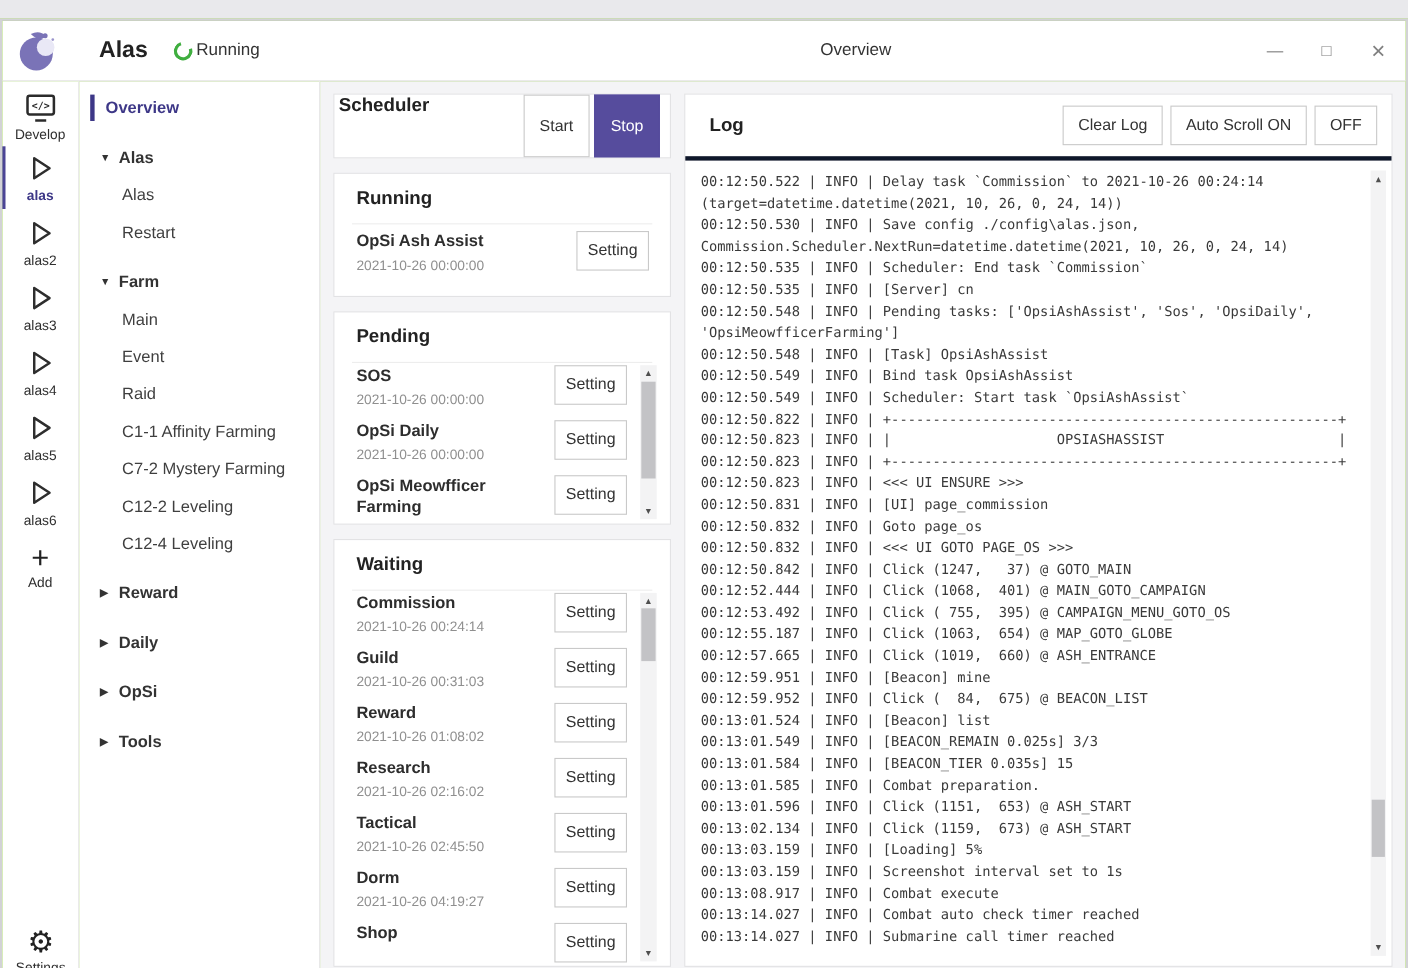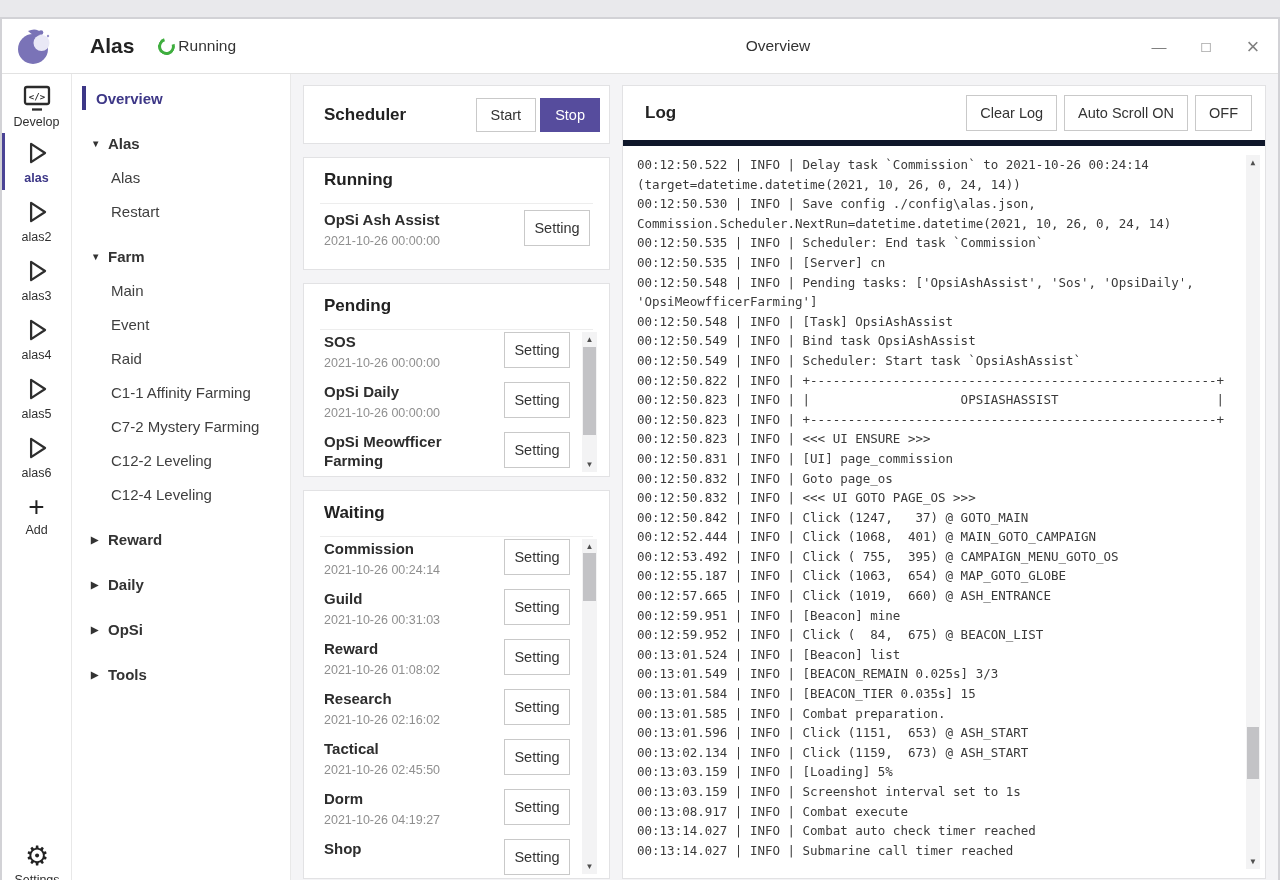--- a/index.html
+++ b/index.html
@@ -57,21 +57,21 @@
 
   
   .main{ flex:1; background:#f4f4f6; padding:11px 12px 16px; display:flex; gap:12px; min-width:0; }
   .col-left{ width:307px; min-width:307px; display:flex; flex-direction:column; gap:13px; }
   .panel{ background:#fff; border:1px solid #e2e2e4; }
 
   .btn{ background:#fff; border:1px solid #c9c9c9; color:#333; font-size:14.5px;
         font-family:inherit; padding:8px 14px; cursor:pointer; }
   .btn-primary{ background:#564c9d; border-color:#564c9d; color:#fff; }
 
-  .sched{ height:59px; min-height:59px; display:flex; align-items:center; padding:0 9px 0 20px; gap:4px; }
+  .sched{ height:59px; min-height:59px; display:flex; padding:0 9px 0 4px; gap:4px; }
   .sched-title{ flex:1; font-size:17px; font-weight:700; color:#222; }
 
   .task-panel{ display:flex; flex-direction:column; overflow:hidden; padding-top:12px; }
   .panel-running{ height:113px; min-height:113px; }
   .panel-pending{ height:194px; min-height:194px; }
   .panel-waiting{ flex:1; }
   .panel-title{ font-size:17px; font-weight:700; color:#222; padding:0 20px; height:26px; }
   .separator{ border-bottom:1px solid #ededed; margin:7px 16px 0; }
   .task-list{ flex:1; position:relative; padding:2px 0 0 20px; overflow:hidden; }
   .task-row{ display:flex; min-height:50px; padding-right:39px;gap:12px; }
@@ -86,21 +86,21 @@
   .sb-arrow{ position:absolute; left:0; right:0; height:13px; line-height:13px; text-align:center;
              font-size:8px; color:#4f4f4f; cursor:pointer; }
   .sb-arrow.up{ top:1px; } .sb-arrow.down{ bottom:1px; }
   .sb-thumb{ position:absolute; left:1px; right:1px; background:#c3c3c6; cursor:pointer; }
   .panel-pending .sb-thumb{ top:15px; height:88px; }
   .panel-waiting .sb-thumb{ top:14px; height:48px; }
 
   
   .panel-log{ flex:1; display:flex; flex-direction:column; min-width:0; }
   .log-hdr{ height:60px; min-height:60px; display:flex; align-items:center;
-            padding:0 13px 0 22px; border-bottom:6px solid #0f172a; gap:7px; }
+            padding:0 13px 0 22px; border-bottom:4px solid #0f172a; gap:7px; }
   .log-title{ flex:1; font-size:17px; font-weight:700; color:#222; }
   .log-hdr .btn{ padding:9px 13px; }
   .log-body{ flex:1; position:relative; overflow:hidden; padding:9px 34px 0 14px;
              font-family:"DejaVu Sans Mono","Liberation Mono",monospace; font-size:12.5px;
              line-height:19.6px; color:#3a3a3a; }
   .log-line{ white-space:pre; }
   .log-body .scrollbar{ top:9px; bottom:9px; right:5px; width:14px; }
   .panel-log .sb-thumb{ bottom:90px; height:52px; }
 </style>
 </head>

